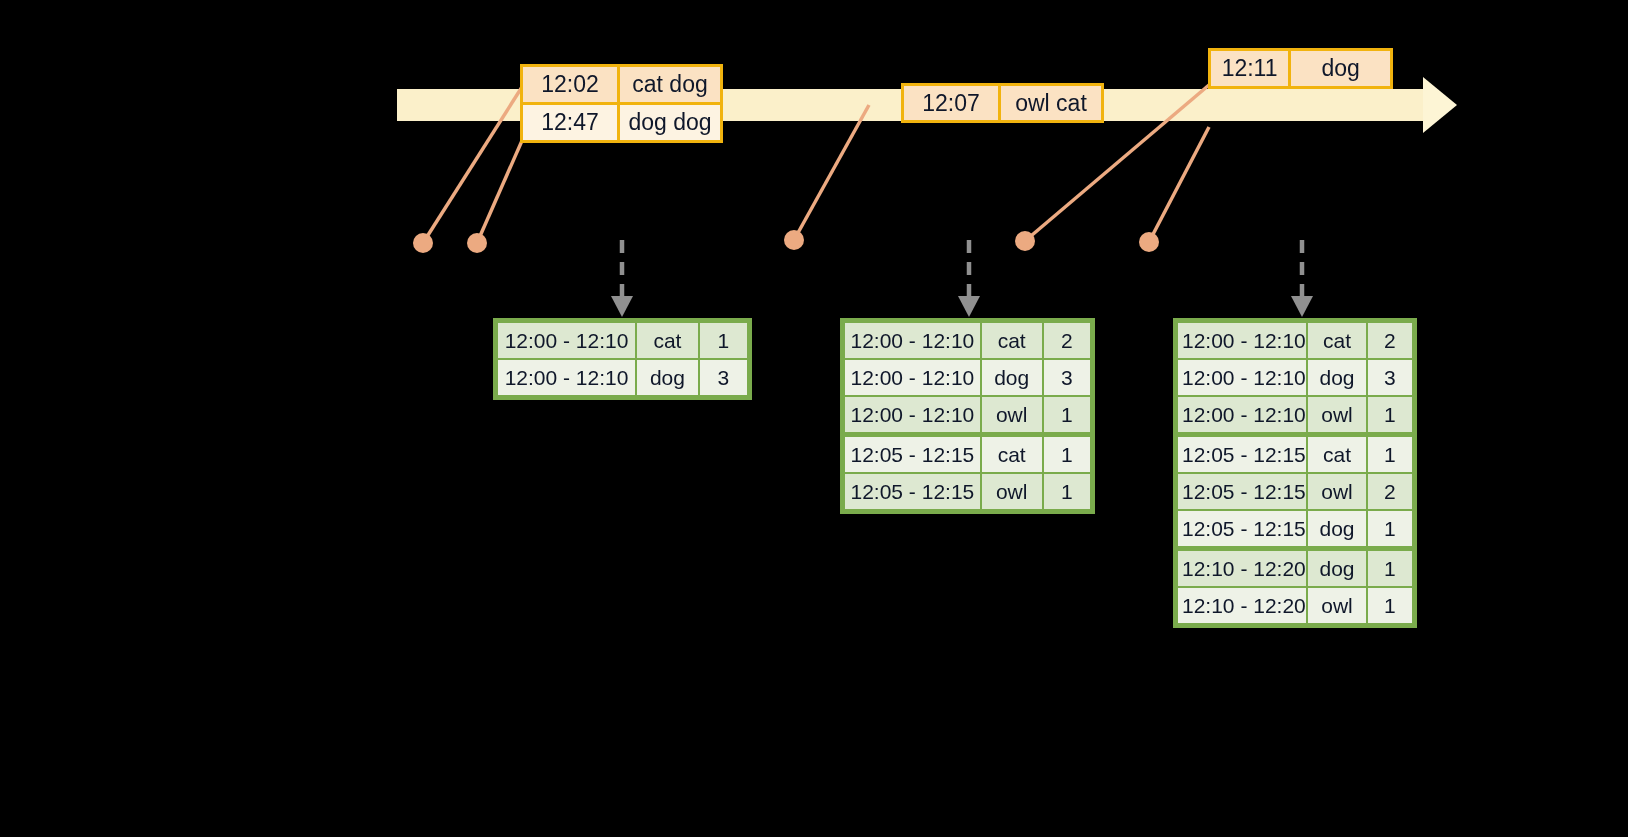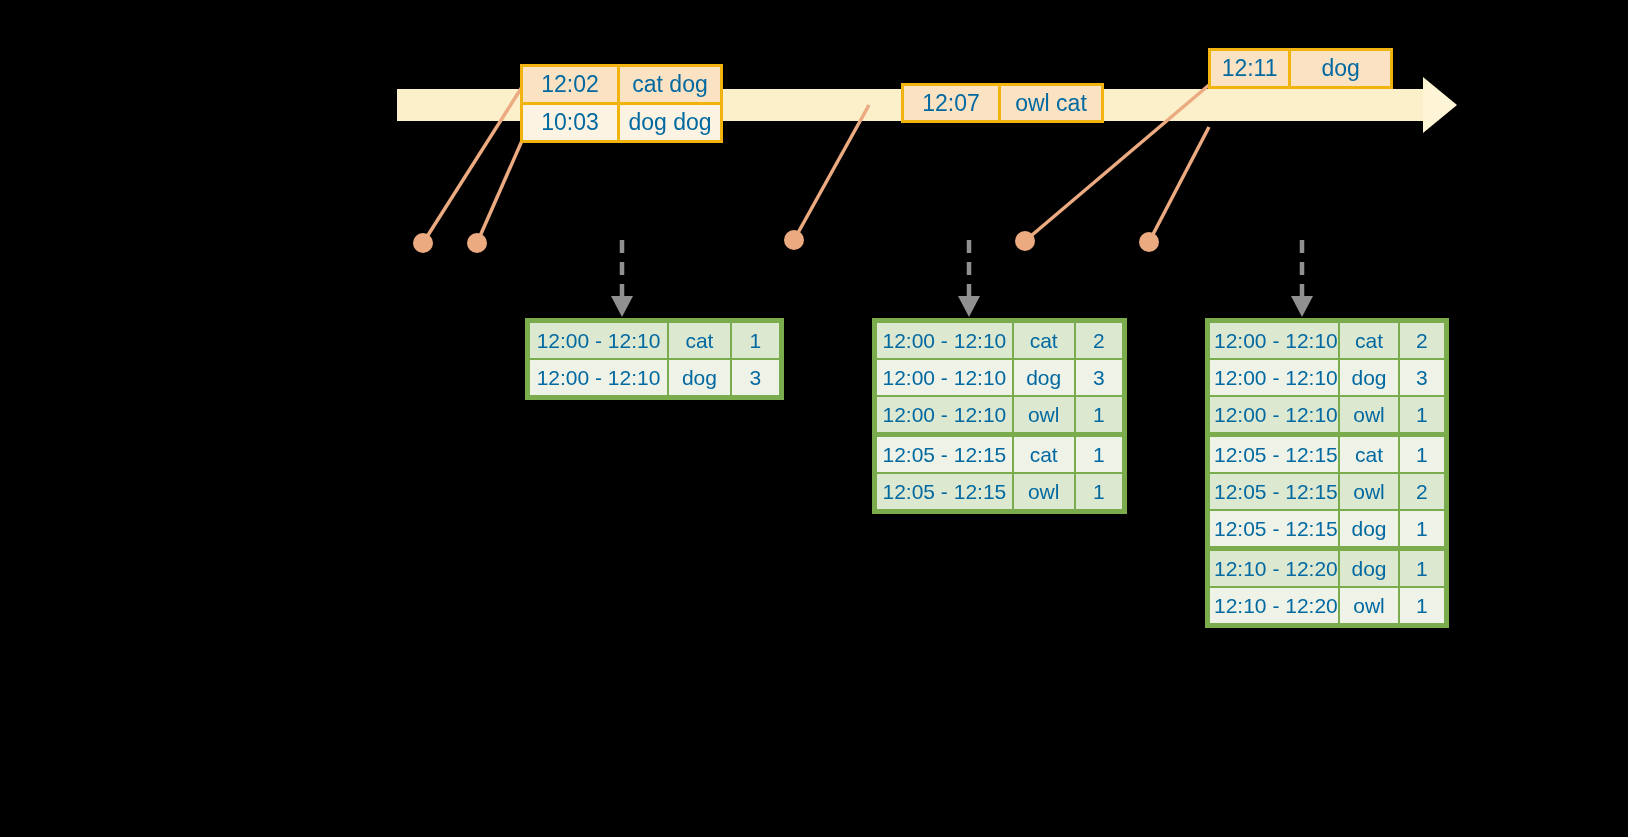--- a/index.html
+++ b/index.html
@@ -1,38 +1,38 @@
 <!DOCTYPE html>
 <html><head>
 <meta charset="utf-8">
 <style>
   html,body{margin:0;padding:0;background:#000;}
   #canvas{
     position:relative;width:1628px;height:837px;background:#000;overflow:hidden;
-    font-family:"Liberation Sans",sans-serif;color:#0369a1;
+    font-family:"Liberation Sans",sans-serif;color:#0f172a;
   }
   
   .tl-bar{position:absolute;left:397px;top:89px;width:1026px;height:32px;background:#fbf0ca;z-index:0;}
   .tl-head{position:absolute;left:1423px;top:77px;width:0;height:0;z-index:0;
     border-top:28px solid transparent;border-bottom:28px solid transparent;border-left:34px solid #fdf5d5;}
   
   svg.overlay{position:absolute;left:0;top:0;z-index:1;pointer-events:none;}
   
   table.event-table{position:absolute;border-collapse:collapse;z-index:2;
     font-size:23px;table-layout:fixed;}
   table.event-table td{border:3px solid #f1b30e;text-align:center;vertical-align:middle;
     height:35px;padding:0 4px;overflow:hidden;white-space:nowrap;}
   table.event-table td.col-time{width:43%;}
   #evt-c td.col-time{width:38%;}
   table.event-table tr.r-peach td{background:#fbe2c3;}
   table.event-table tr.r-cream td{background:#fdf3e2;}
   #evt-b td{height:34px;}
   
   table.result-table{position:absolute;border-collapse:collapse;z-index:2;
-    font-size:21px;table-layout:fixed;border:5px solid #7aab4c;margin-left:32px;}
+    font-size:21px;table-layout:fixed;border:5px solid #7aab4c;}
   table.result-table td{border:2px solid #7aab4c;text-align:center;vertical-align:middle;
     height:35px;padding:0 4px;overflow:hidden;white-space:nowrap;}
   table.result-table td.col-window{width:58%;}
   table.result-table td.col-word{width:24%;}
   table.result-table td.col-count{width:18%;}
   table.result-table tr.g-dark td{background:#dde8d1;}
   table.result-table tr.g-light td{background:#eef2e7;}
   table.result-table tr.group-start td{border-top:5px solid #7aab4c;}
 </style>
 </head>
@@ -72,21 +72,21 @@
     </g>
   </svg>
 
   <table class="event-table" id="evt-a" style="left:520px;top:64px;width:203px;">
     <tbody>
         <tr class="r-peach">
       <td class="col-time">12:02</td>
       <td>cat dog</td>
     </tr>
     <tr class="r-cream">
-      <td class="col-time">10:03</td>
+      <td class="col-time">12:47</td>
       <td>dog dog</td>
     </tr>
   </tbody>
     </table>
 
   <table class="event-table" id="evt-b" style="left:901px;top:83px;width:203px;">
     <tbody>
         <tr class="r-peach">
       <td class="col-time">12:07</td>
       <td>owl cat</td>

